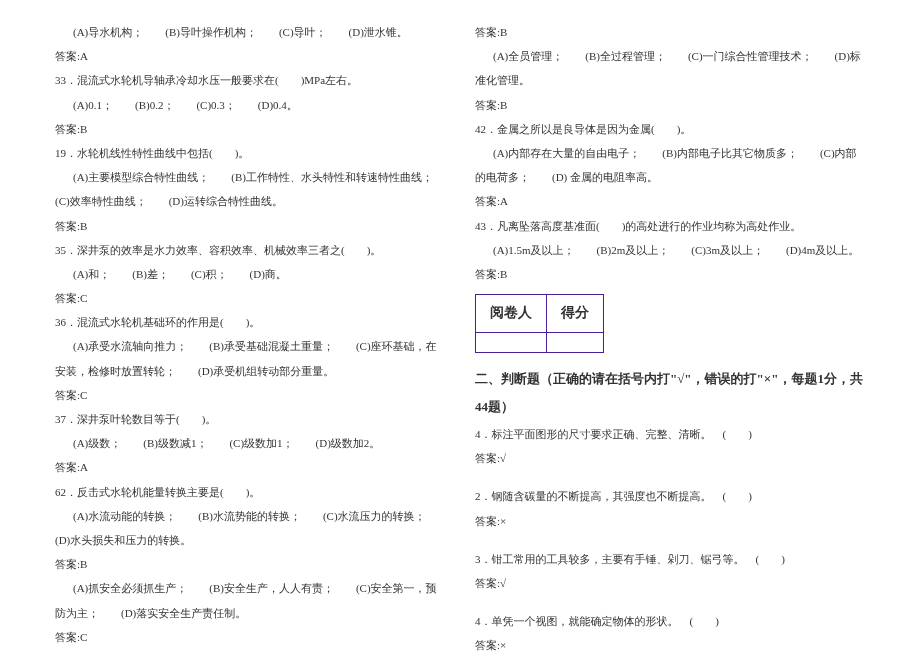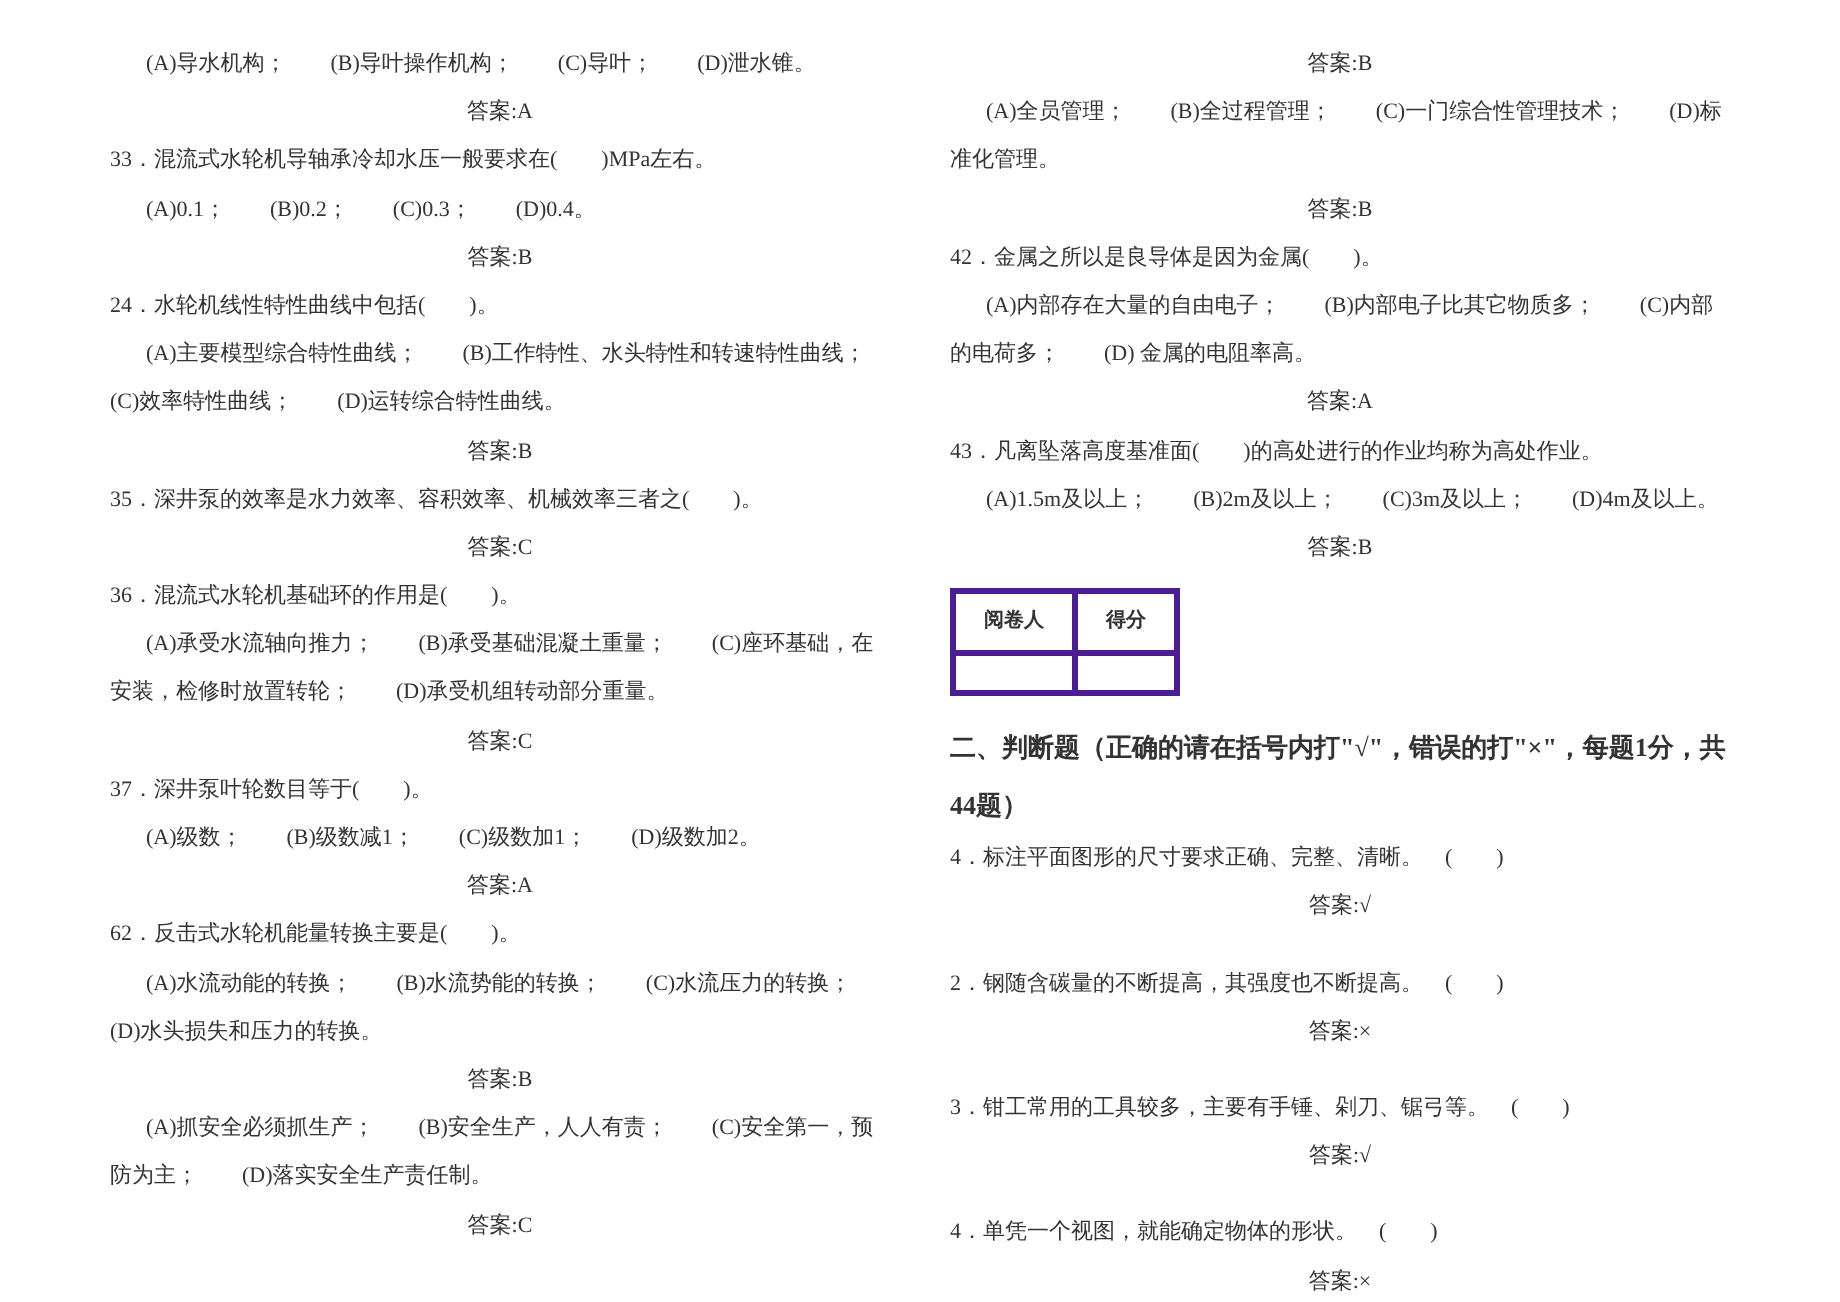--- a/index.html
+++ b/index.html
@@ -26,35 +26,34 @@
       border-right: none;
     }
     .question-options {
       padding-left: 18px;
     }
     .question-text {
       display: block;
     }
     .answer {
       display: block;
-      text-align: center;
     }
     .section-title {
       font-size: 13px;
       font-weight: bold;
       margin-top: 8px;
     }
     .score-table {
       border-collapse: collapse;
       margin-bottom: 12px;
     }
     .score-table td {
-      border: 3px solid #4c1d95;
+      border: 1px solid #4c1d95;
       padding: 3px 14px;
-      font-size: 10px;
+      font-size: 14px;
       font-weight: bold;
     }
     .score-table .empty-row td {
       height: 20px;
     }
     .tf-question {
       margin-bottom: 6px;
     }
     .spacer {
       height: 8px;
@@ -64,25 +63,26 @@
 <body>
 
 <div class="column column-left">
   <span class="question-options">(A)导水机构；　　(B)导叶操作机构；　　(C)导叶；　　(D)泄水锥。</span>
   <span class="answer">答案:A</span>
 
   <span class="question-text">33．混流式水轮机导轴承冷却水压一般要求在(　　)MPa左右。</span>
   <span class="question-options">(A)0.1；　　(B)0.2；　　(C)0.3；　　(D)0.4。</span>
   <span class="answer">答案:B</span>
 
-  <span class="question-text">24．水轮机线性特性曲线中包括(　　)。</span>
+  <span class="question-text">19．水轮机线性特性曲线中包括(　　)。</span>
   <span class="question-options">(A)主要模型综合特性曲线；　　(B)工作特性、水头特性和转速特性曲线；　　(C)效率特性曲线；　　(D)运转综合特性曲线。</span>
   <span class="answer">答案:B</span>
 
   <span class="question-text">35．深井泵的效率是水力效率、容积效率、机械效率三者之(　　)。</span>
+  <span class="question-options">(A)和；　　(B)差；　　(C)积；　　(D)商。</span>
   <span class="answer">答案:C</span>
 
   <span class="question-text">36．混流式水轮机基础环的作用是(　　)。</span>
   <span class="question-options">(A)承受水流轴向推力；　　(B)承受基础混凝土重量；　　(C)座环基础，在安装，检修时放置转轮；　　(D)承受机组转动部分重量。</span>
   <span class="answer">答案:C</span>
 
   <span class="question-text">37．深井泵叶轮数目等于(　　)。</span>
   <span class="question-options">(A)级数；　　(B)级数减1；　　(C)级数加1；　　(D)级数加2。</span>
   <span class="answer">答案:A</span>
 

